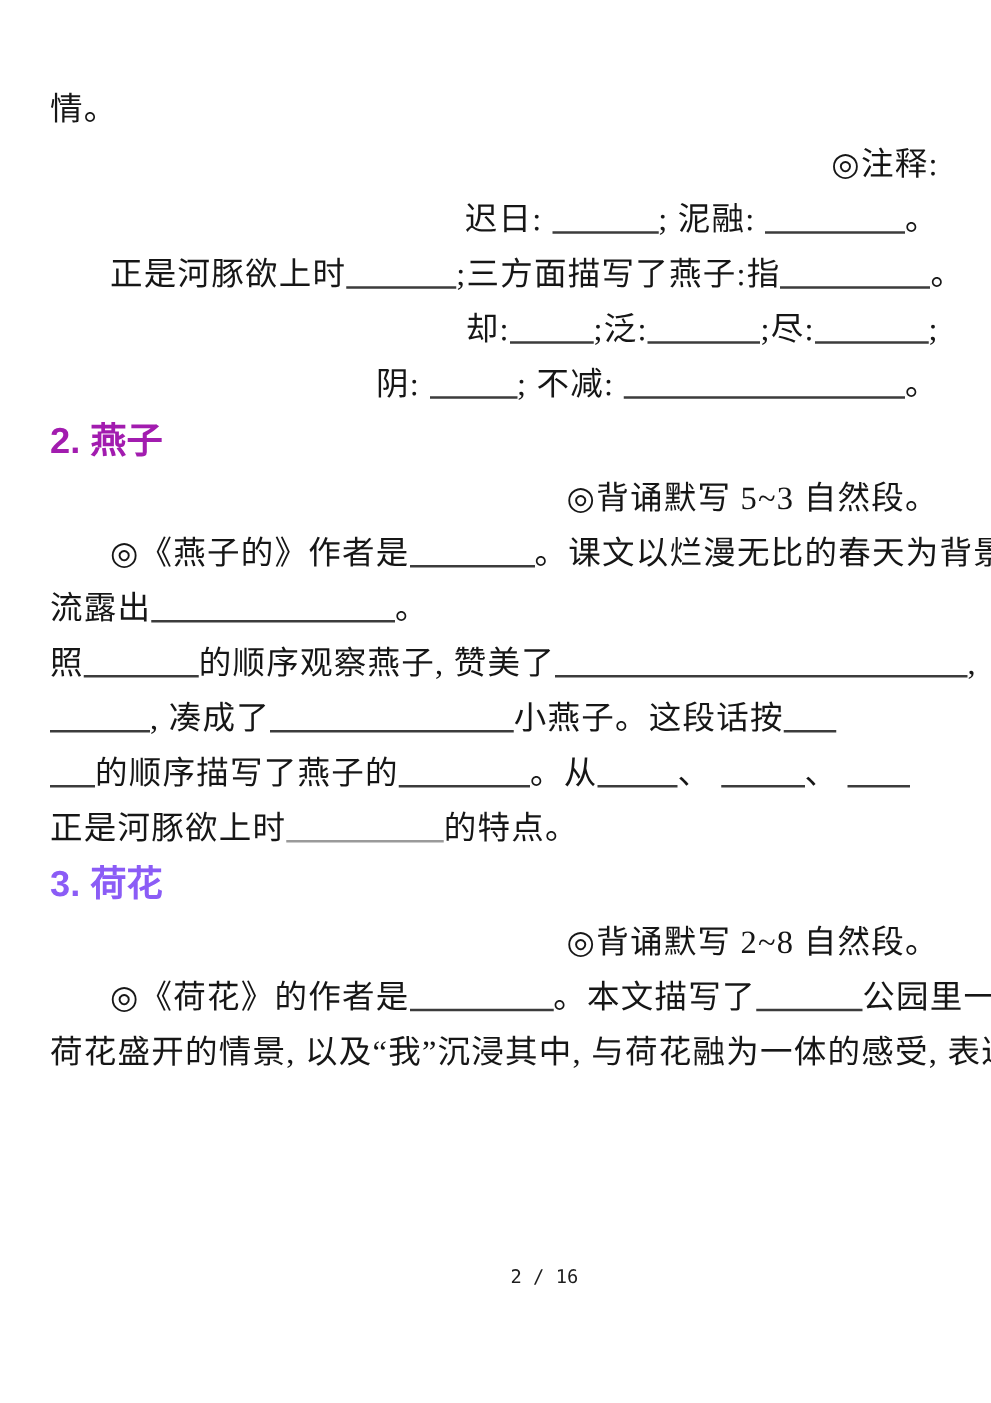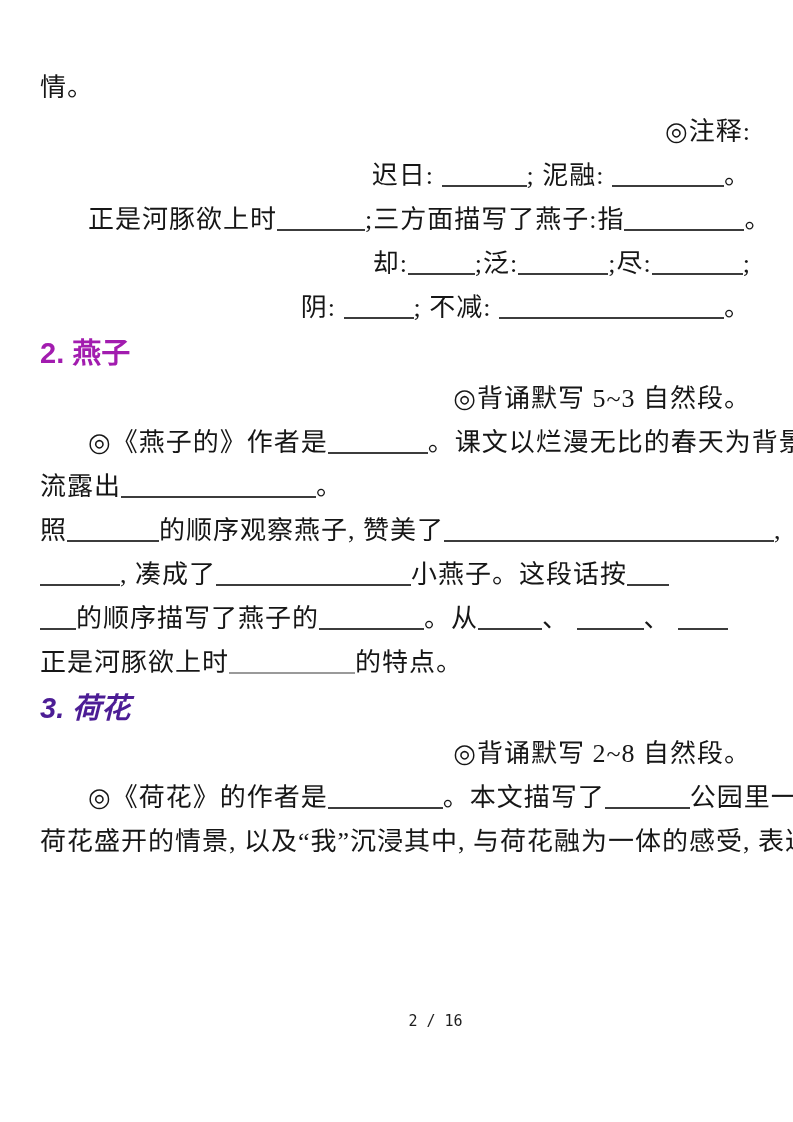--- a/index.html
+++ b/index.html
@@ -63,19 +63,19 @@
       <div class="line indent"><span>却:</span><span class="blank" style="width: 67px;"></span><span>;泛:</span><span class="blank" style="width: 90px;"></span><span>;尽:</span><span class="blank" style="width: 91px;"></span><span>;</span></div>
       <div class="line indent"><span>阴: </span><span class="blank" style="width: 70px;"></span><span>; 不减: </span><span class="blank" style="width: 225px;"></span><span>。</span></div>
       <div class="heading" style="color: #a21caf;"><span class="num">2.</span><span class="title">燕子</span></div>
       <div class="line indent"><span>◎背诵默写 5~3 自然段。</span></div>
       <div class="line indent"><span>◎《燕子的》作者是</span><span class="blank" style="width: 100px;"></span><span>。课文以烂漫无比的春天为背景, 按</span></div>
       <div class="line"><span>流露出</span><span class="blank" style="width: 195px;"></span><span>。</span></div>
       <div class="line"><span>照</span><span class="blank" style="width: 92px;"></span><span>的顺序观察燕子, 赞美了</span><span class="blank" style="width: 330px;"></span><span>,</span></div>
       <div class="line"><span class="blank" style="width: 80px;"></span><span>, 凑成了</span><span class="blank" style="width: 195px;"></span><span>小燕子。这段话按</span><span class="blank" style="width: 42px;"></span></div>
       <div class="line"><span class="blank" style="width: 36px;"></span><span>的顺序描写了燕子的</span><span class="blank" style="width: 105px;"></span><span>。从</span><span class="blank" style="width: 64px;"></span><span>、 </span><span class="blank" style="width: 67px;"></span><span>、 </span><span class="blank" style="width: 50px;"></span></div>
       <div class="line"><span>正是河豚欲上时</span><span class="blank light" style="width: 126px;"></span><span>的特点。</span></div>
-      <div class="heading" style="color: #4c1d95; font-style: italic;"><span class="num">3.</span><span class="title">荷花</span></div>
+      <div class="heading" style="color: #8b5cf6;"><span class="num">3.</span><span class="title">荷花</span></div>
       <div class="line indent"><span>◎背诵默写 2~8 自然段。</span></div>
       <div class="line indent"><span>◎《荷花》的作者是</span><span class="blank" style="width: 115px;"></span><span>。本文描写了</span><span class="blank" style="width: 85px;"></span><span>公园里一池</span></div>
       <div class="line"><span>荷花盛开的情景, 以及“我”沉浸其中, 与荷花融为一体的感受, 表达了作</span></div>
     </div>
   <div class="footer">2 / 16</div>
 </div>
 
 </body></html>

